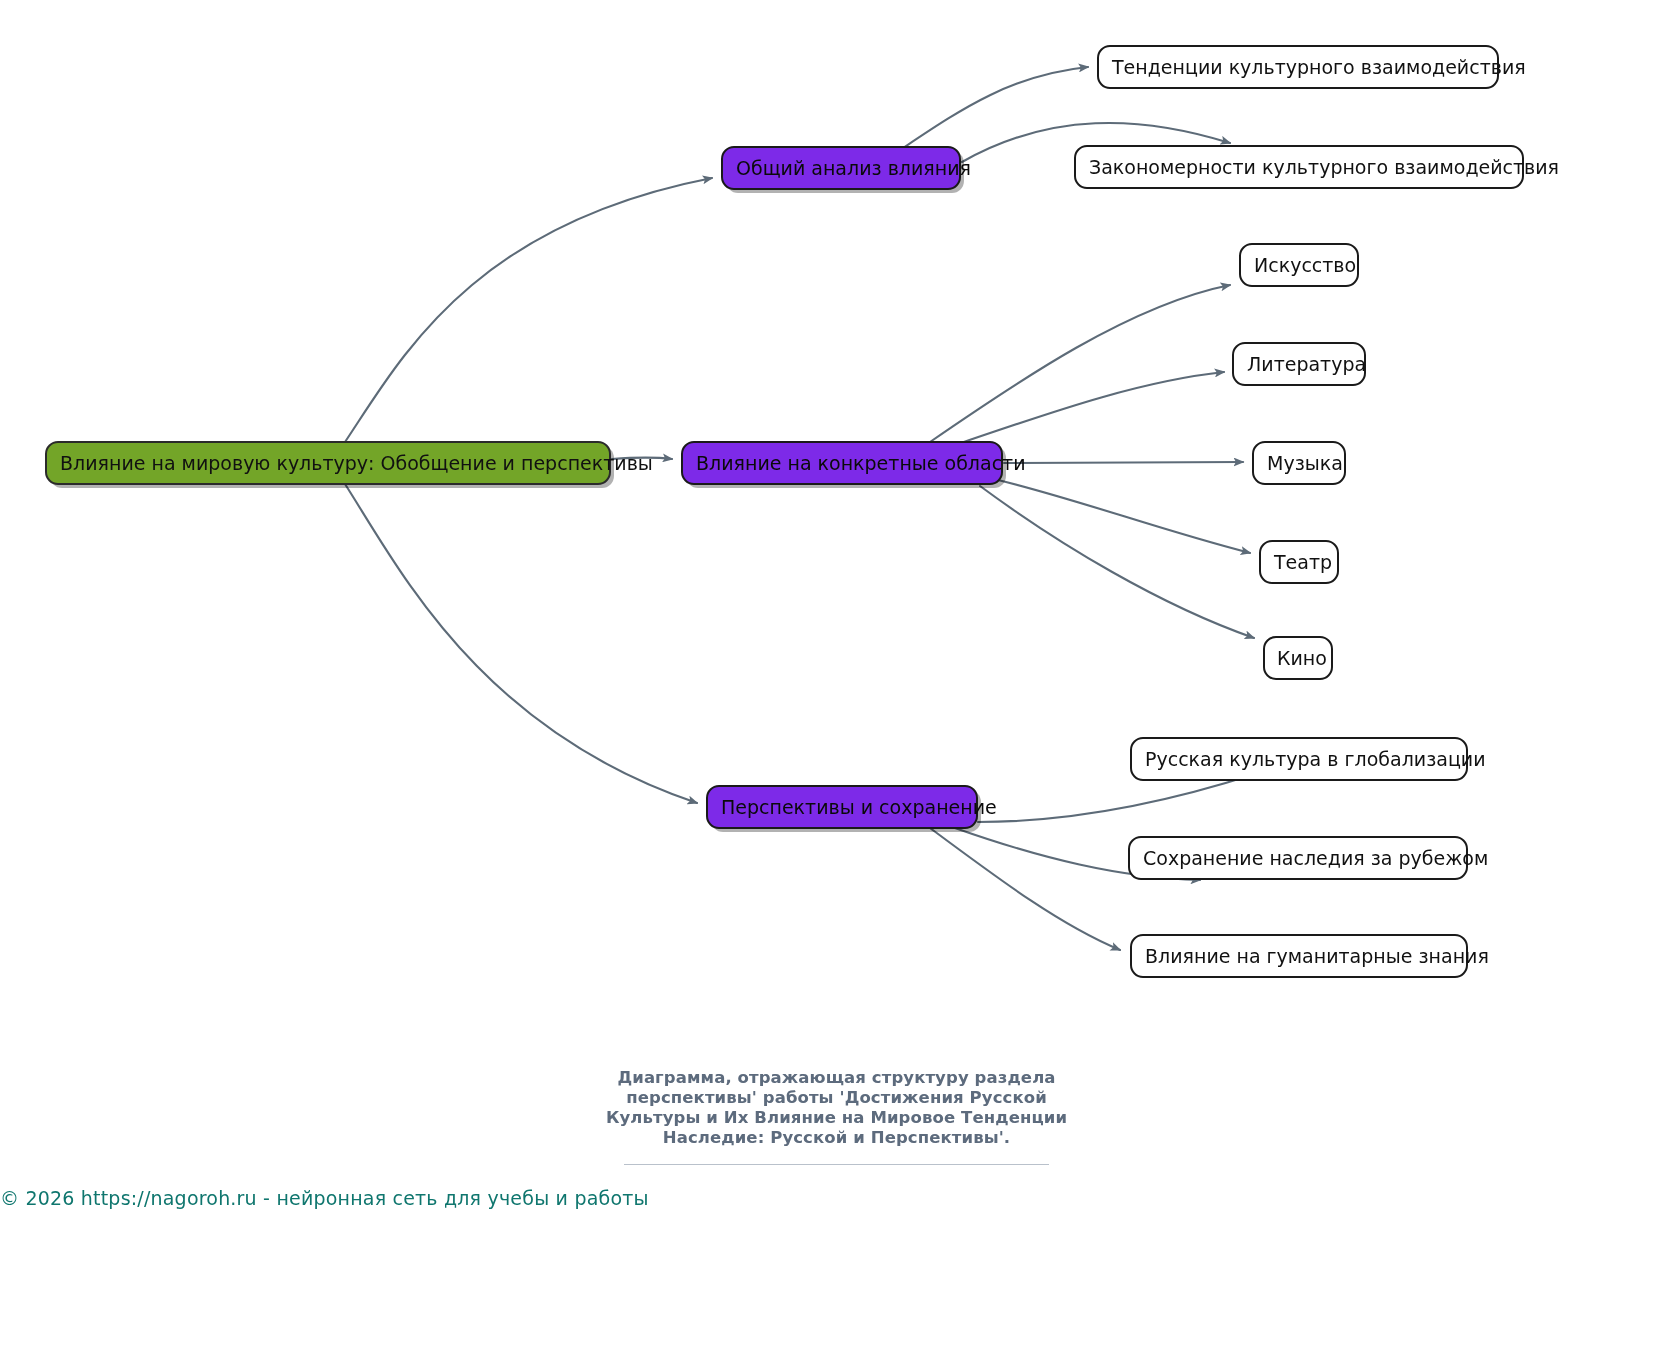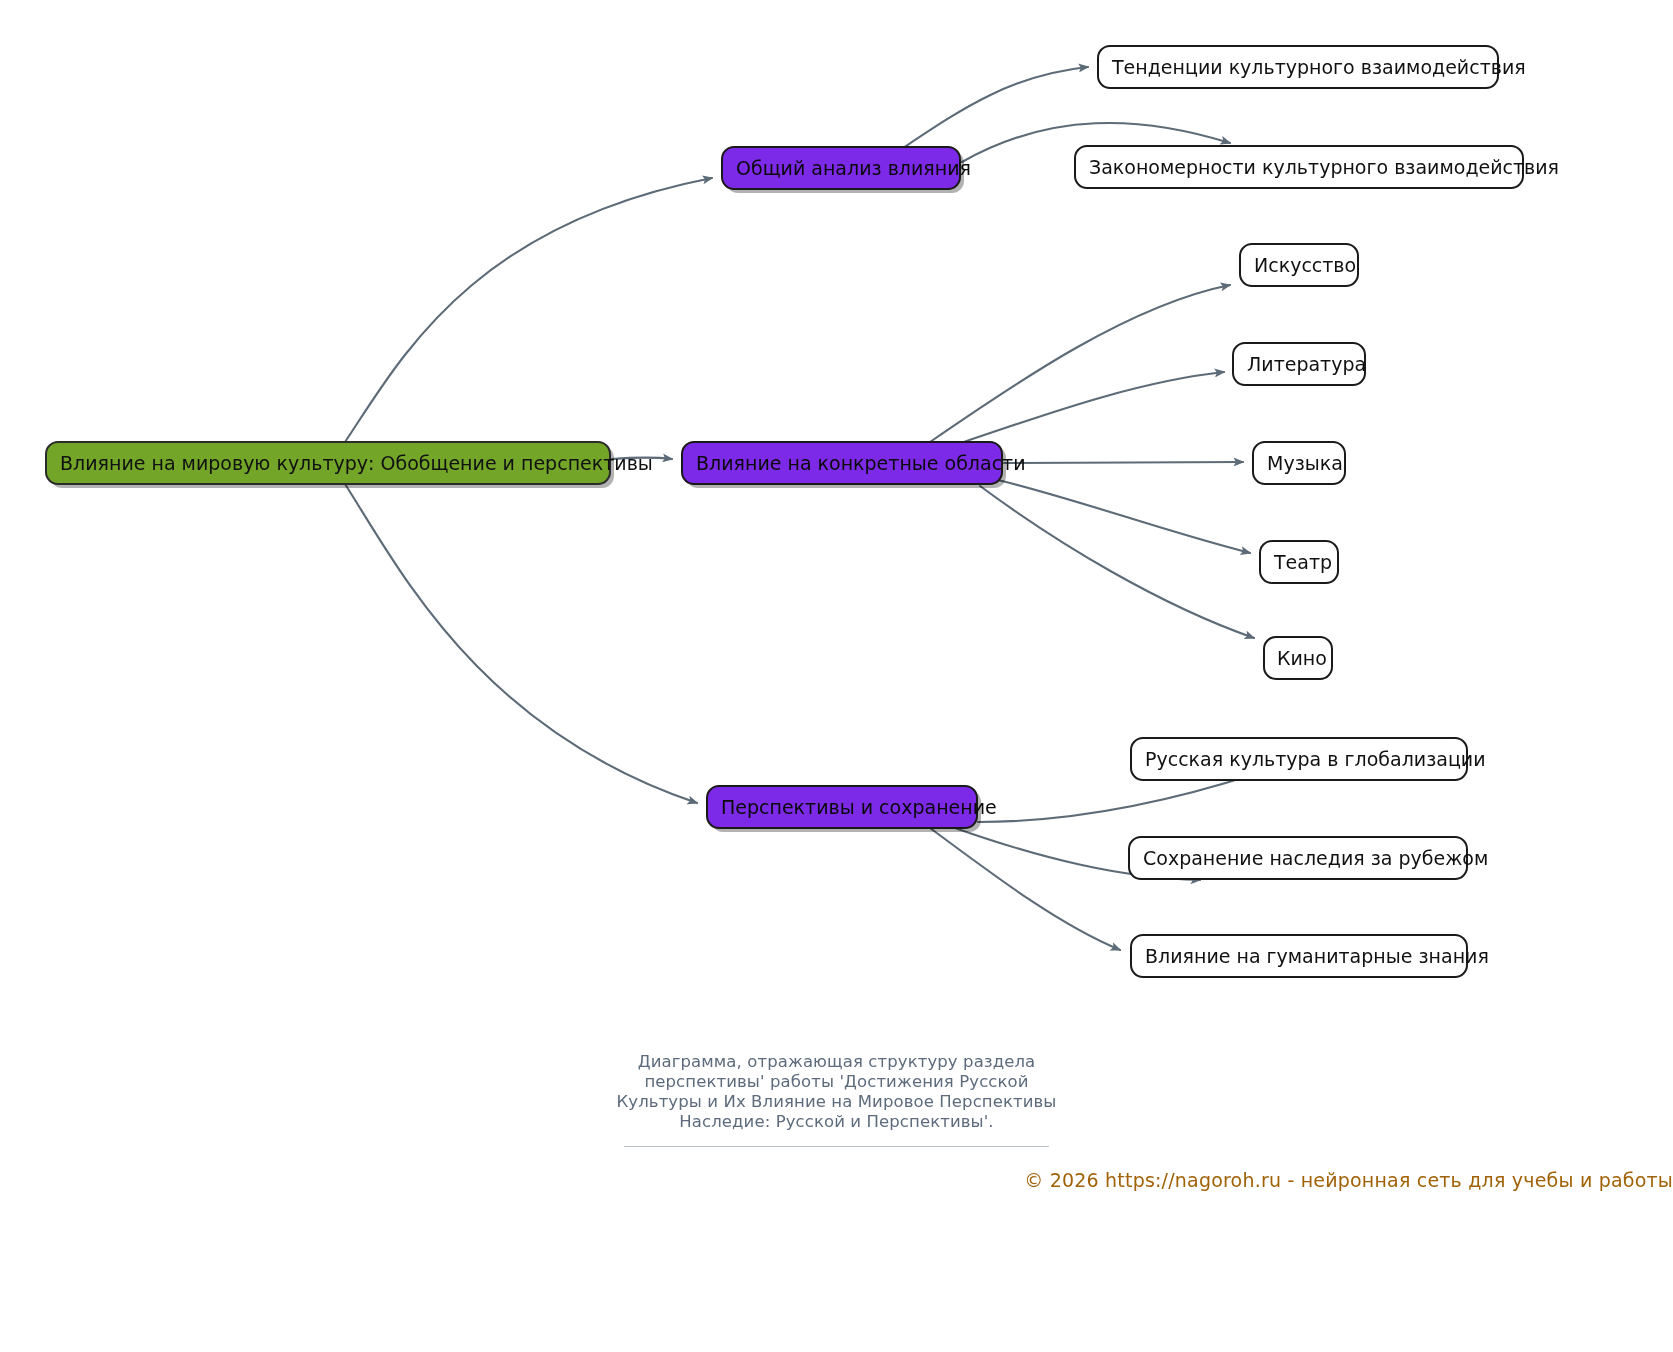--- a/index.html
+++ b/index.html
@@ -62,40 +62,40 @@
   .caption-block {
     position: absolute;
     left: 0;
     top: 1052px;
     width: 1673px;
     text-align: center;
   }
   .caption-text {
     font-family: "DejaVu Sans", "Liberation Sans", sans-serif;
     font-size: 16.5px;
-    font-weight: normal;
+    font-weight: bold;
     color: #5d6b7d;
     line-height: 20px;
     letter-spacing: 0.1px;
     width: 470px;
-    margin: 0 auto;
+    margin: 16px auto;
     text-align: center;
   }
   .caption-rule {
     width: 425px;
     height: 0;
     border: 0;
     border-top: 1.5px solid #b9c1cb;
     margin: 14px auto 0 auto;
   }
   .footer-text {
     font-family: "DejaVu Sans", "Liberation Sans", sans-serif;
     font-size: 19px;
-    color: #a16207;
-    text-align: right;
+    color: #0f766e;
+    text-align: left;
     margin-top: 22px;
     letter-spacing: 0.2px;
   }
 </style>
 </head>
 <body>
 
 <div id="canvas">
 
   <svg id="mindmap" viewBox="0 0 1673 1352" xmlns="http://www.w3.org/2000/svg">
@@ -210,20 +210,20 @@
         <text class="node-label node-label-leaf" x="1145" y="957">Влияние на гуманитарные знания</text>
       </g>
 
     </g>
   </svg>
 
   <div class="caption-block">
     <div class="caption-text">
       <div>Диаграмма, отражающая структуру раздела</div>
       <div>перспективы' работы 'Достижения Русской</div>
-      <div>Культуры и Их Влияние на Мировое Перспективы</div>
+      <div>Культуры и Их Влияние на Мировое Тенденции</div>
       <div>Наследие: Русской и Перспективы'.</div>
     </div>
     <hr class="caption-rule">
     <div class="footer-text">© 2026 https://nagoroh.ru - нейронная сеть для учебы и работы</div>
   </div>
 
 </div>
 
 </body></html>

